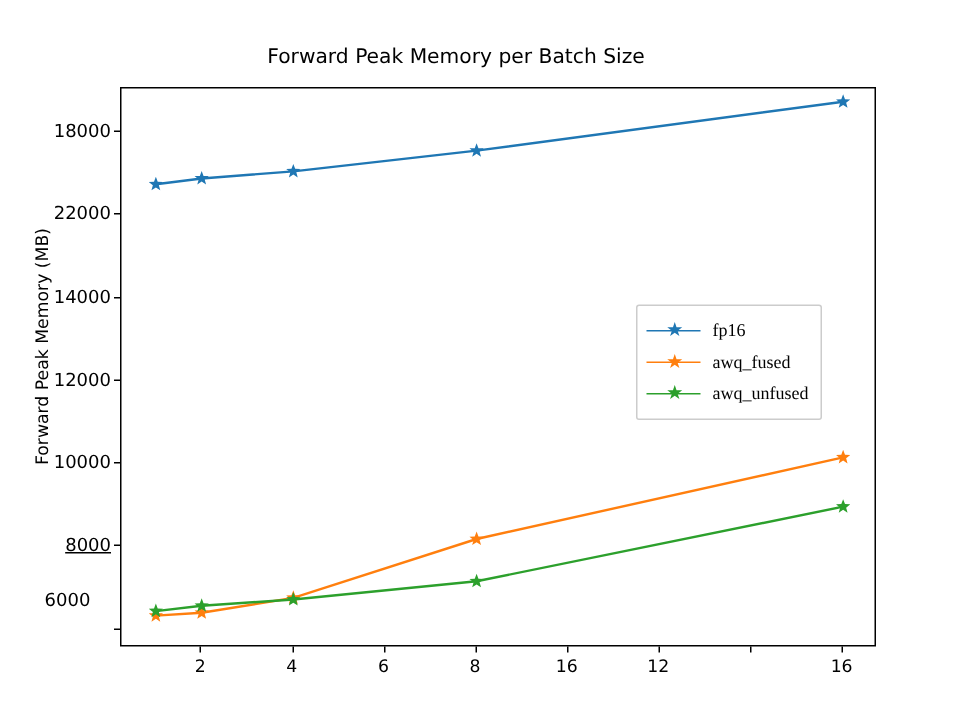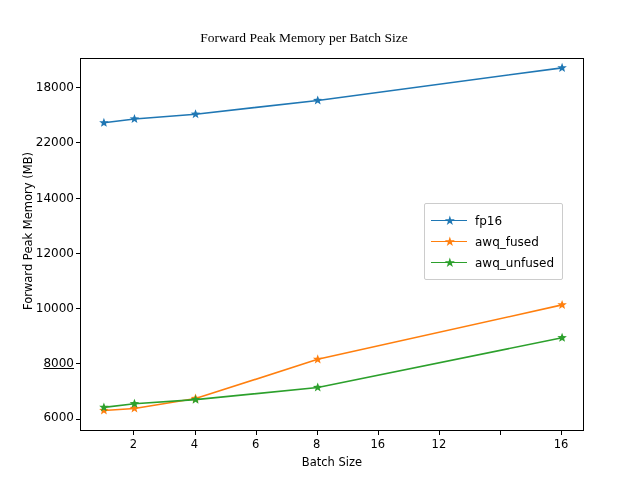--- a/index.html
+++ b/index.html
@@ -16,21 +16,20 @@
     overflow: hidden;
   }
   #chart-title {
     position: absolute;
     left: 0;
     top: 30px;
     width: 608px;
     text-align: center;
     font-size: 13.5px;
     color: #000000;
-    font-family: Liberation Serif, serif;
   }
   
   #plot-area {
     position: absolute;
     left: 80px;
     top: 58px;
     width: 504px;
     height: 373px;
     border: 1px solid #000000;
     box-sizing: border-box;
@@ -157,33 +156,34 @@
     position: absolute;
     left: 13px;
     top: 0px;
     font-size: 13px;
     line-height: 12px;
   }
   .legend-label {
     font-size: 12px;
     color: #000000;
     white-space: nowrap;
+    font-family: Liberation Serif, serif;
   }
 </style>
 </head>
 <body>
 
 <div id="figure">
 
   <div id="chart-title">Forward Peak Memory per Batch Size</div>
 
   <div id="y-axis-label">Forward Peak Memory (MB)</div>
 
   <div id="y-tick-labels">
-      <div class="tick-label-y" style="top: 359px;">6000</div>
+      <div class="tick-label-y" style="top: 342px; text-align: center;">6000</div>
       <div class="tick-label-y" style="top: 305.307px; text-decoration: underline;">8000</div>
       <div class="tick-label-y" style="top: 250.048px;">10000</div>
       <div class="tick-label-y" style="top: 194.789px;">12000</div>
       <div class="tick-label-y" style="top: 139.53px;">14000</div>
       <div class="tick-label-y" style="top: 84.2704px;">22000</div>
       <div class="tick-label-y" style="top: 29.0111px;">18000</div>
     </div>
   <div id="y-ticks-marks">
       <div class="tickmark-y" style="top: 360.567px;"></div>
       <div class="tickmark-y" style="top: 305.307px;"></div>
@@ -236,21 +236,20 @@
   <div id="x-tick-labels">
       <div class="tick-label-x" style="left: 53.4545px;">2</div>
       <div class="tick-label-x" style="left: 114.545px;">4</div>
       <div class="tick-label-x" style="left: 175.636px;">6</div>
       <div class="tick-label-x" style="left: 236.727px;">8</div>
       <div class="tick-label-x" style="left: 297.818px;">16</div>
       <div class="tick-label-x" style="left: 358.909px;">12</div>
       <div class="tick-label-x" style="left: 420px; margin-top: 45px;">14</div>
       <div class="tick-label-x" style="left: 481.091px;">16</div>
     </div>
-  <div id="x-axis-label">Batch Size</div>
 
   <div id="legend">
       <div class="legend-row">
         <span class="legend-swatch">
           <span class="legend-line" style="background: rgb(31, 119, 180);"></span>
           <span class="legend-marker" style="color: rgb(31, 119, 180);">★</span>
         </span>
         <span class="legend-label">fp16</span>
       </div>
       <div class="legend-row">

